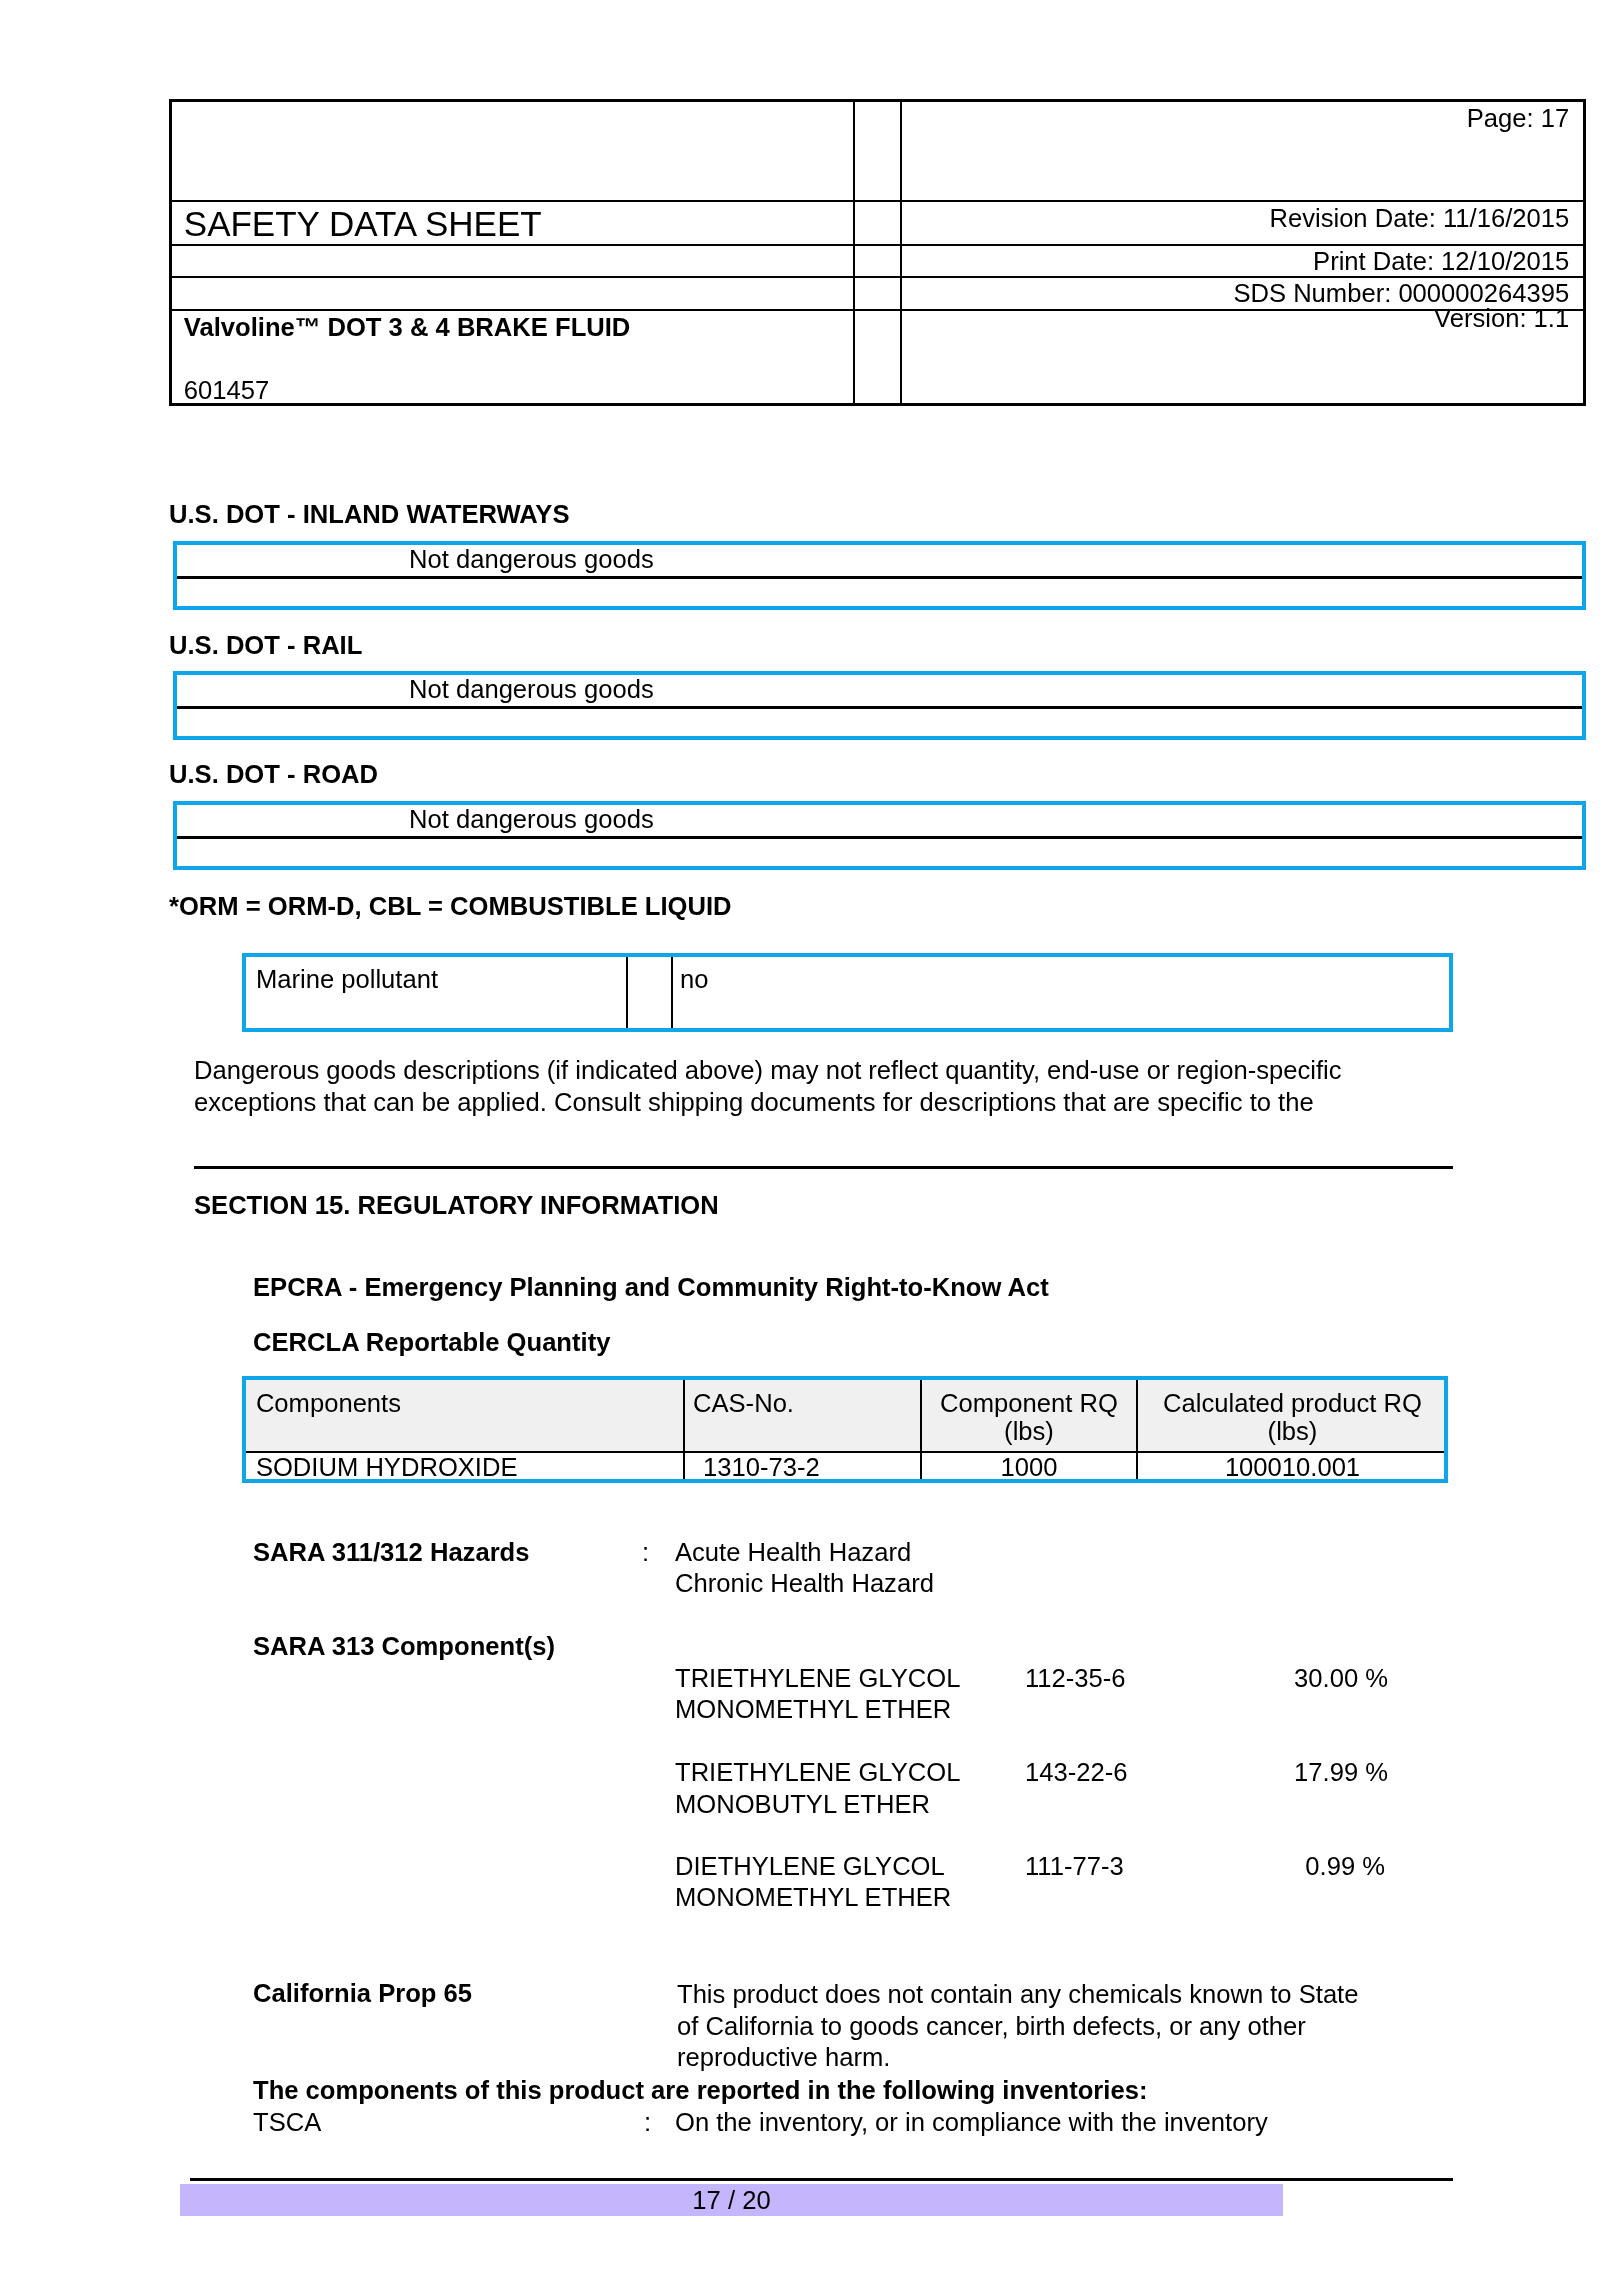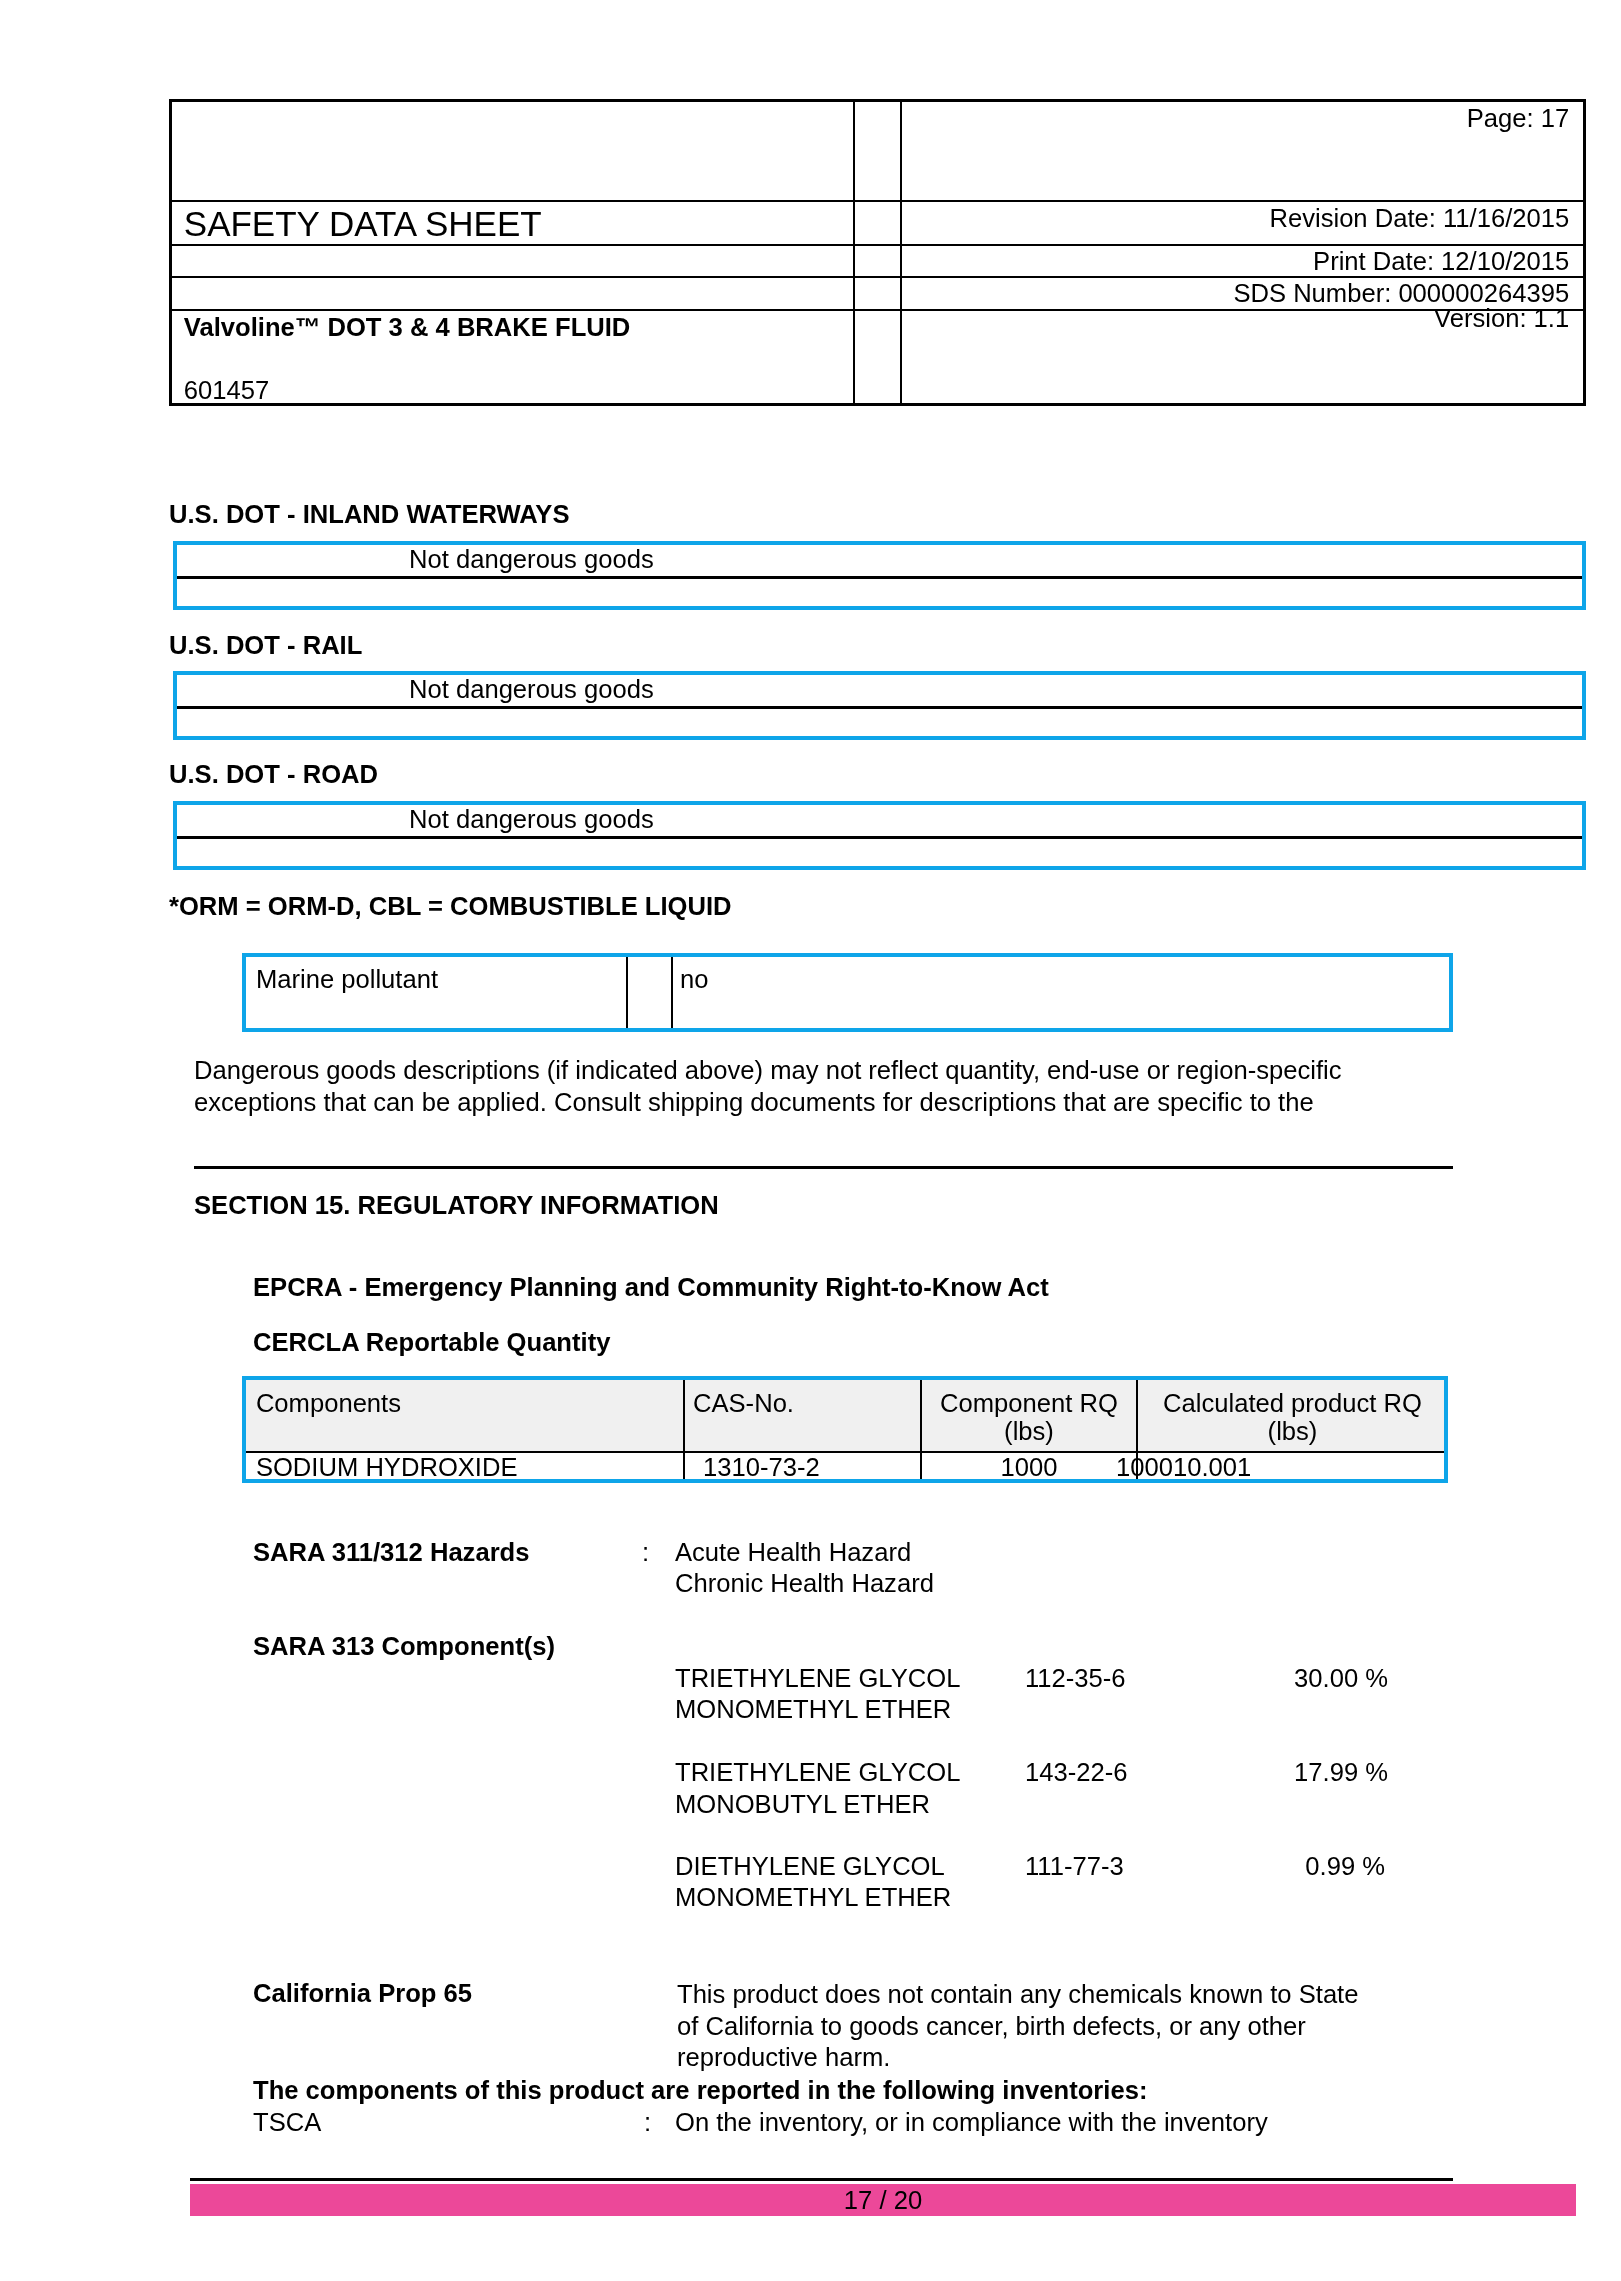--- a/index.html
+++ b/index.html
@@ -91,21 +91,21 @@
   <div class="abs t" style="left:9.9px;top:8.9px;">Components</div>
   <div class="abs t" style="left:447px;top:8.9px;">CAS-No.</div>
   <div class="abs t" style="left:676px;width:214px;top:8.9px;text-align:center;">Component RQ</div>
   <div class="abs t" style="left:676px;width:214px;top:37px;text-align:center;">(lbs)</div>
   <div class="abs t" style="left:891px;width:311px;top:8.9px;text-align:center;">Calculated product RQ</div>
   <div class="abs t" style="left:891px;width:311px;top:37px;text-align:center;">(lbs)</div>
 
   <div class="abs t" style="left:9.9px;top:73px;">SODIUM HYDROXIDE</div>
   <div class="abs t" style="left:457px;top:73px;">1310-73-2</div>
   <div class="abs t" style="left:676px;width:214px;top:73px;text-align:center;">1000</div>
-  <div class="abs t" style="left:870px;width:311px;top:73px;text-align:left;">100010.001</div>
+  <div class="abs t" style="left:891px;width:311px;top:73px;text-align:center;">100010.001</div>
 </div>
 
 <div class="abs t b" style="left:253px;top:1538px;">SARA 311/312 Hazards</div>
 <div class="abs t" style="left:642px;top:1538px;">:</div>
 <div class="abs t" style="left:675px;top:1538px;">Acute Health Hazard</div>
 <div class="abs t" style="left:675px;top:1569px;">Chronic Health Hazard</div>
 
 <div class="abs t b" style="left:253px;top:1632px;">SARA 313 Component(s)</div>
 
 <div>
@@ -133,16 +133,16 @@
   <div>of California to goods cancer, birth defects, or any other</div>
   <div>reproductive harm.</div>
 </div>
 
 <div class="abs t b" style="left:253px;top:2076px;">The components of this product are reported in the following inventories:</div>
 <div class="abs t" style="left:253px;top:2108px;">TSCA</div>
 <div class="abs t" style="left:644px;top:2108px;">:</div>
 <div class="abs t" style="left:675px;top:2108px;">On the inventory, or in compliance with the inventory</div>
 
 <div class="rule" style="left:190px;top:2178px;width:1263px;height:3px;"></div>
-<div class="abs" style="left:190px;top:2184px;width:1386px;height:31.5px;background:#ec4899;">
+<div class="abs" style="left:180px;top:2184px;width:1103px;height:31.5px;background:#c4b5fd;">
   <div class="abs t" style="left:0;right:0;top:2px;text-align:center;">17 / 20</div>
 </div>
 
 
 </body></html>

